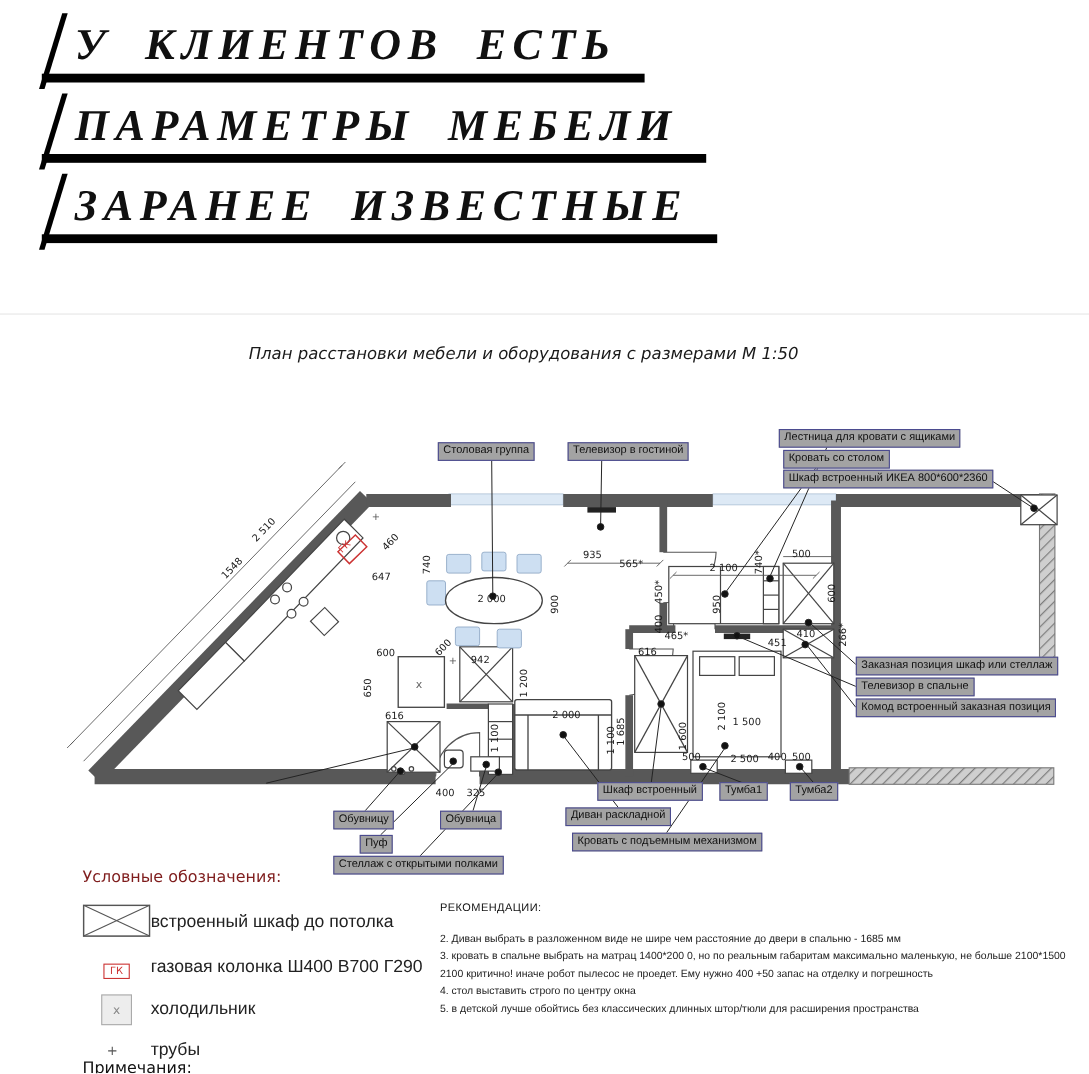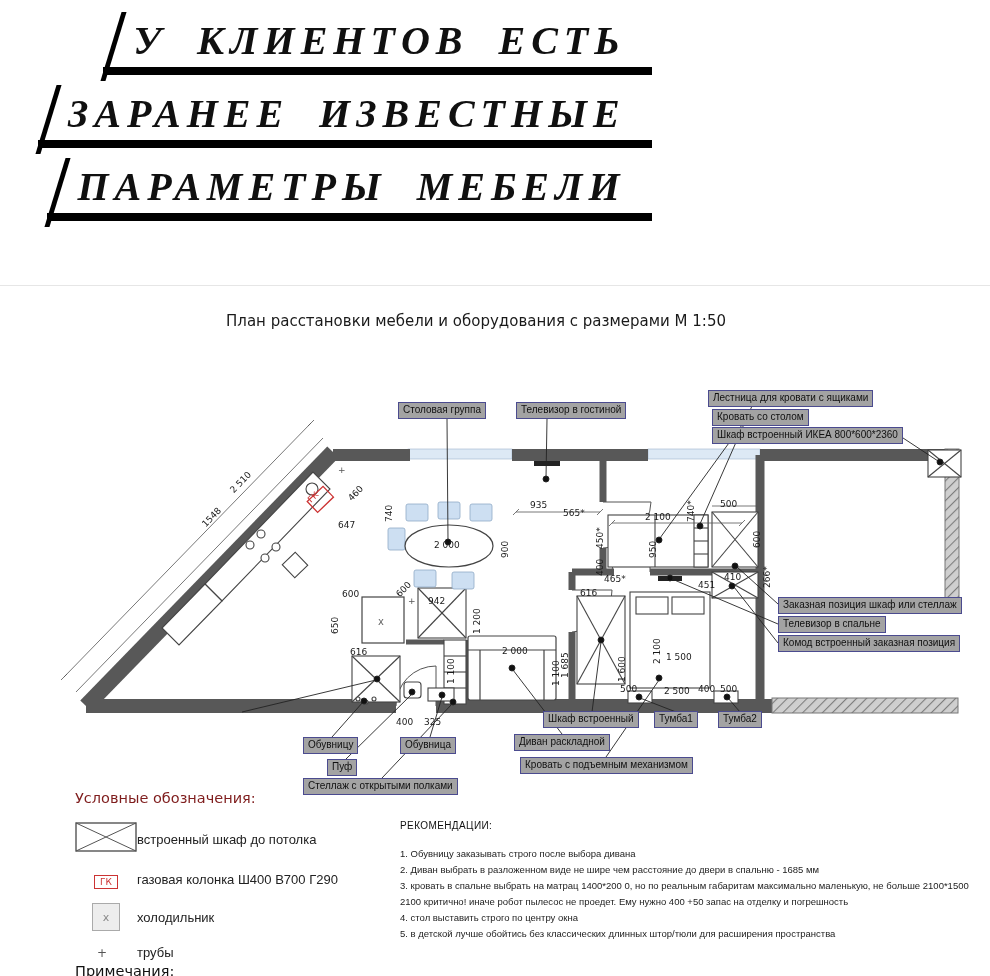--- a/index.html
+++ b/index.html
@@ -1,48 +1,48 @@
 <!DOCTYPE html>
 <html><head>
 <meta charset="utf-8">
 <style>
   html,body{margin:0;padding:0;background:#fff;}
   .page{position:relative;width:990px;height:976px;background:#fff;overflow:hidden;
         font-family:"DejaVu Sans",sans-serif;color:#111;}
 
   
-  .hdr{position:absolute;left:38px;top:18px;text-align:right;}
+  .hdr{position:absolute;left:38px;top:18px;}
   .hline{position:relative;display:inline-block;margin-bottom:16px;
          border-bottom:8px solid #000;padding:0 26px 3px 30px;}
   .hline h1{margin:0;font-family:"Liberation Serif",serif;font-style:italic;font-weight:700;
             font-size:40px;line-height:46px;letter-spacing:6px;word-spacing:14px;color:#101010;}
   .slash{position:absolute;left:8px;top:-6px;bottom:-14px;width:5px;background:#000;
          transform:skewX(-17deg);}
   .hdr .row{display:block;}
 
   .divider{position:absolute;left:0;right:0;top:285px;height:1px;background:#e6e6e6;}
 
   
   .plan-title{position:absolute;left:0;top:312px;width:952px;text-align:center;
-              font-size:15px;color:#1a1a1a;}
+              font-size:15px;color:#1a1a1a;font-style:italic;}
   .plan-svg{position:absolute;left:0;top:0;}
 
   .dim{position:absolute;font-size:9px;color:#1a1a1a;white-space:nowrap;line-height:10px;}
   .dim.v{transform:rotate(-90deg);transform-origin:left top;}
   .dim.d{transform:rotate(-46deg);transform-origin:left top;}
 
   .plabel{position:absolute;font-family:"Liberation Sans",sans-serif;font-size:10px;
           line-height:12px;border:1px solid #4b4b8f;background:#a3a3a3;color:#101010;
           padding:1px 4px 2px;white-space:nowrap;}
 
   
   .legend{position:absolute;left:75px;top:790px;width:320px;}
   .legend h2{margin:0 0 16px 0;font-size:14.5px;font-weight:normal;color:#7f1d1d;}
   .leg-grid{display:grid;grid-template-columns:62px auto;row-gap:14px;align-items:center;}
-  .leg-label{font-family:"Liberation Sans",sans-serif;font-size:13px;color:#222;}
+  .leg-label{font-family:"Liberation Sans",sans-serif;font-size:16px;color:#222;}
   .gk-box{display:inline-block;border:1.5px solid #cc3333;color:#cc3333;font-size:9px;
           padding:1px 5px;background:#fff;}
   .fr-box{width:26px;height:26px;background:#ededed;border:1px solid #aaa;color:#888;
           display:flex;align-items:center;justify-content:center;font-size:11px;}
   .plus-sym{font-size:12px;color:#555;padding-left:22px;}
   .notes-title{position:absolute;left:75px;top:963px;font-size:14.5px;color:#111;}
 
   
   .recs{position:absolute;left:400px;top:820px;width:570px;
         font-family:Liberation Sans, sans-serif;}
@@ -54,25 +54,25 @@
 
 <div class="page">
 
   <div class="hdr">
     <span class="row"><span class="hline">
       <span class="slash"></span>
       <h1>У КЛИЕНТОВ ЕСТЬ</h1>
     </span></span>
     <span class="row"><span class="hline">
       <span class="slash"></span>
-      <h1>ЗАРАНЕЕ ИЗВЕСТНЫЕ</h1>
+      <h1>ПАРАМЕТРЫ МЕБЕЛИ</h1>
     </span></span>
     <span class="row"><span class="hline">
       <span class="slash"></span>
-      <h1>ПАРАМЕТРЫ МЕБЕЛИ</h1>
+      <h1>ЗАРАНЕЕ ИЗВЕСТНЫЕ</h1>
     </span></span>
   </div>
 
   <div class="divider"></div>
 
   <div class="plan-title">План расстановки мебели и оборудования с размерами М 1:50</div>
 
   <svg class="plan-svg" width="990" height="976" viewBox="0 0 990 976">
     <defs>
       <pattern id="hatch" patternUnits="userSpaceOnUse" width="7" height="7" patternTransform="rotate(45)">
@@ -337,21 +337,20 @@
       <span class="leg-label">холодильник</span>
 
       <span class="plus-sym">+</span>
       <span class="leg-label">трубы</span>
     </div>
   </section>
   <div class="notes-title">Примечания:</div>
 
   <section class="recs">
     <h2>РЕКОМЕНДАЦИИ:</h2>
-    <p>1. Обувницу заказывать строго после выбора дивана</p>
     <p>2. Диван выбрать в разложенном виде не шире чем расстояние до двери в спальню - 1685 мм</p>
     <p>3. кровать в спальне выбрать на матрац 1400*200 0,  но по реальным габаритам максимально маленькую, не больше 2100*1500</p>
     <p>2100 критично! иначе робот пылесос не проедет. Ему нужно 400 +50 запас на отделку и погрешность</p>
     <p>4. стол выставить строго по центру окна</p>
     <p>5.  в детской лучше обойтись без классических длинных штор/тюли для расширения пространства</p>
   </section>
 
 </div>
 
 </body></html>

